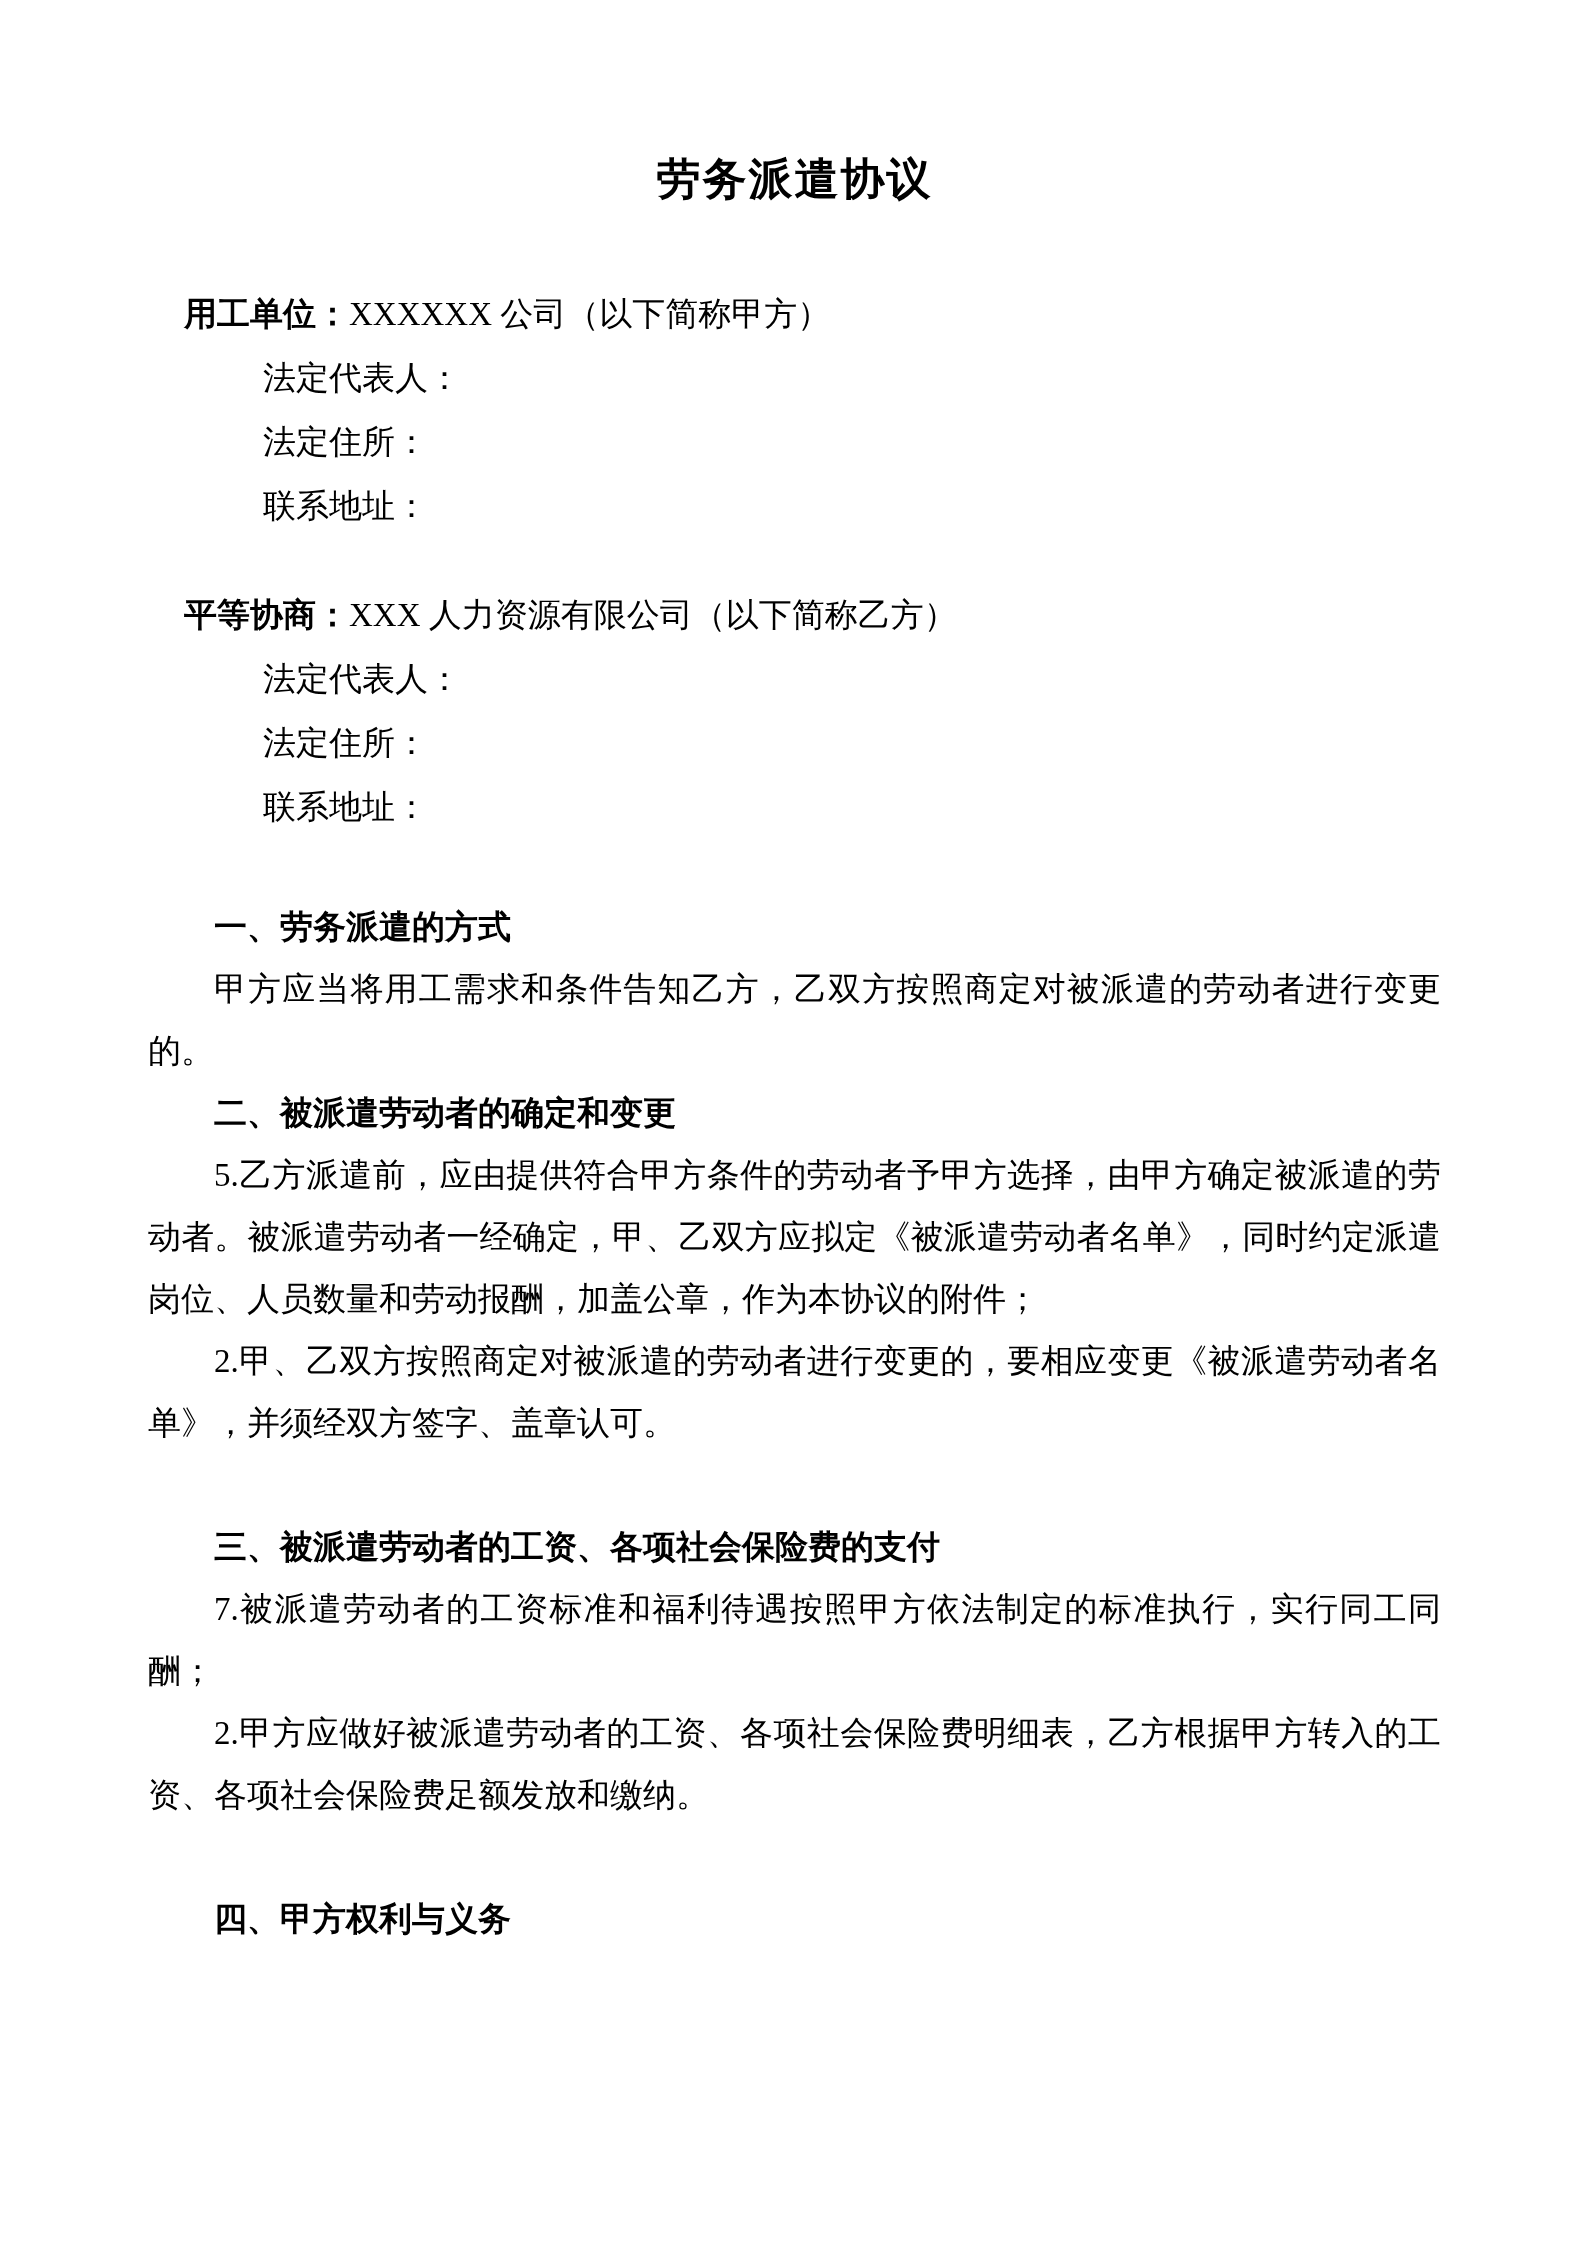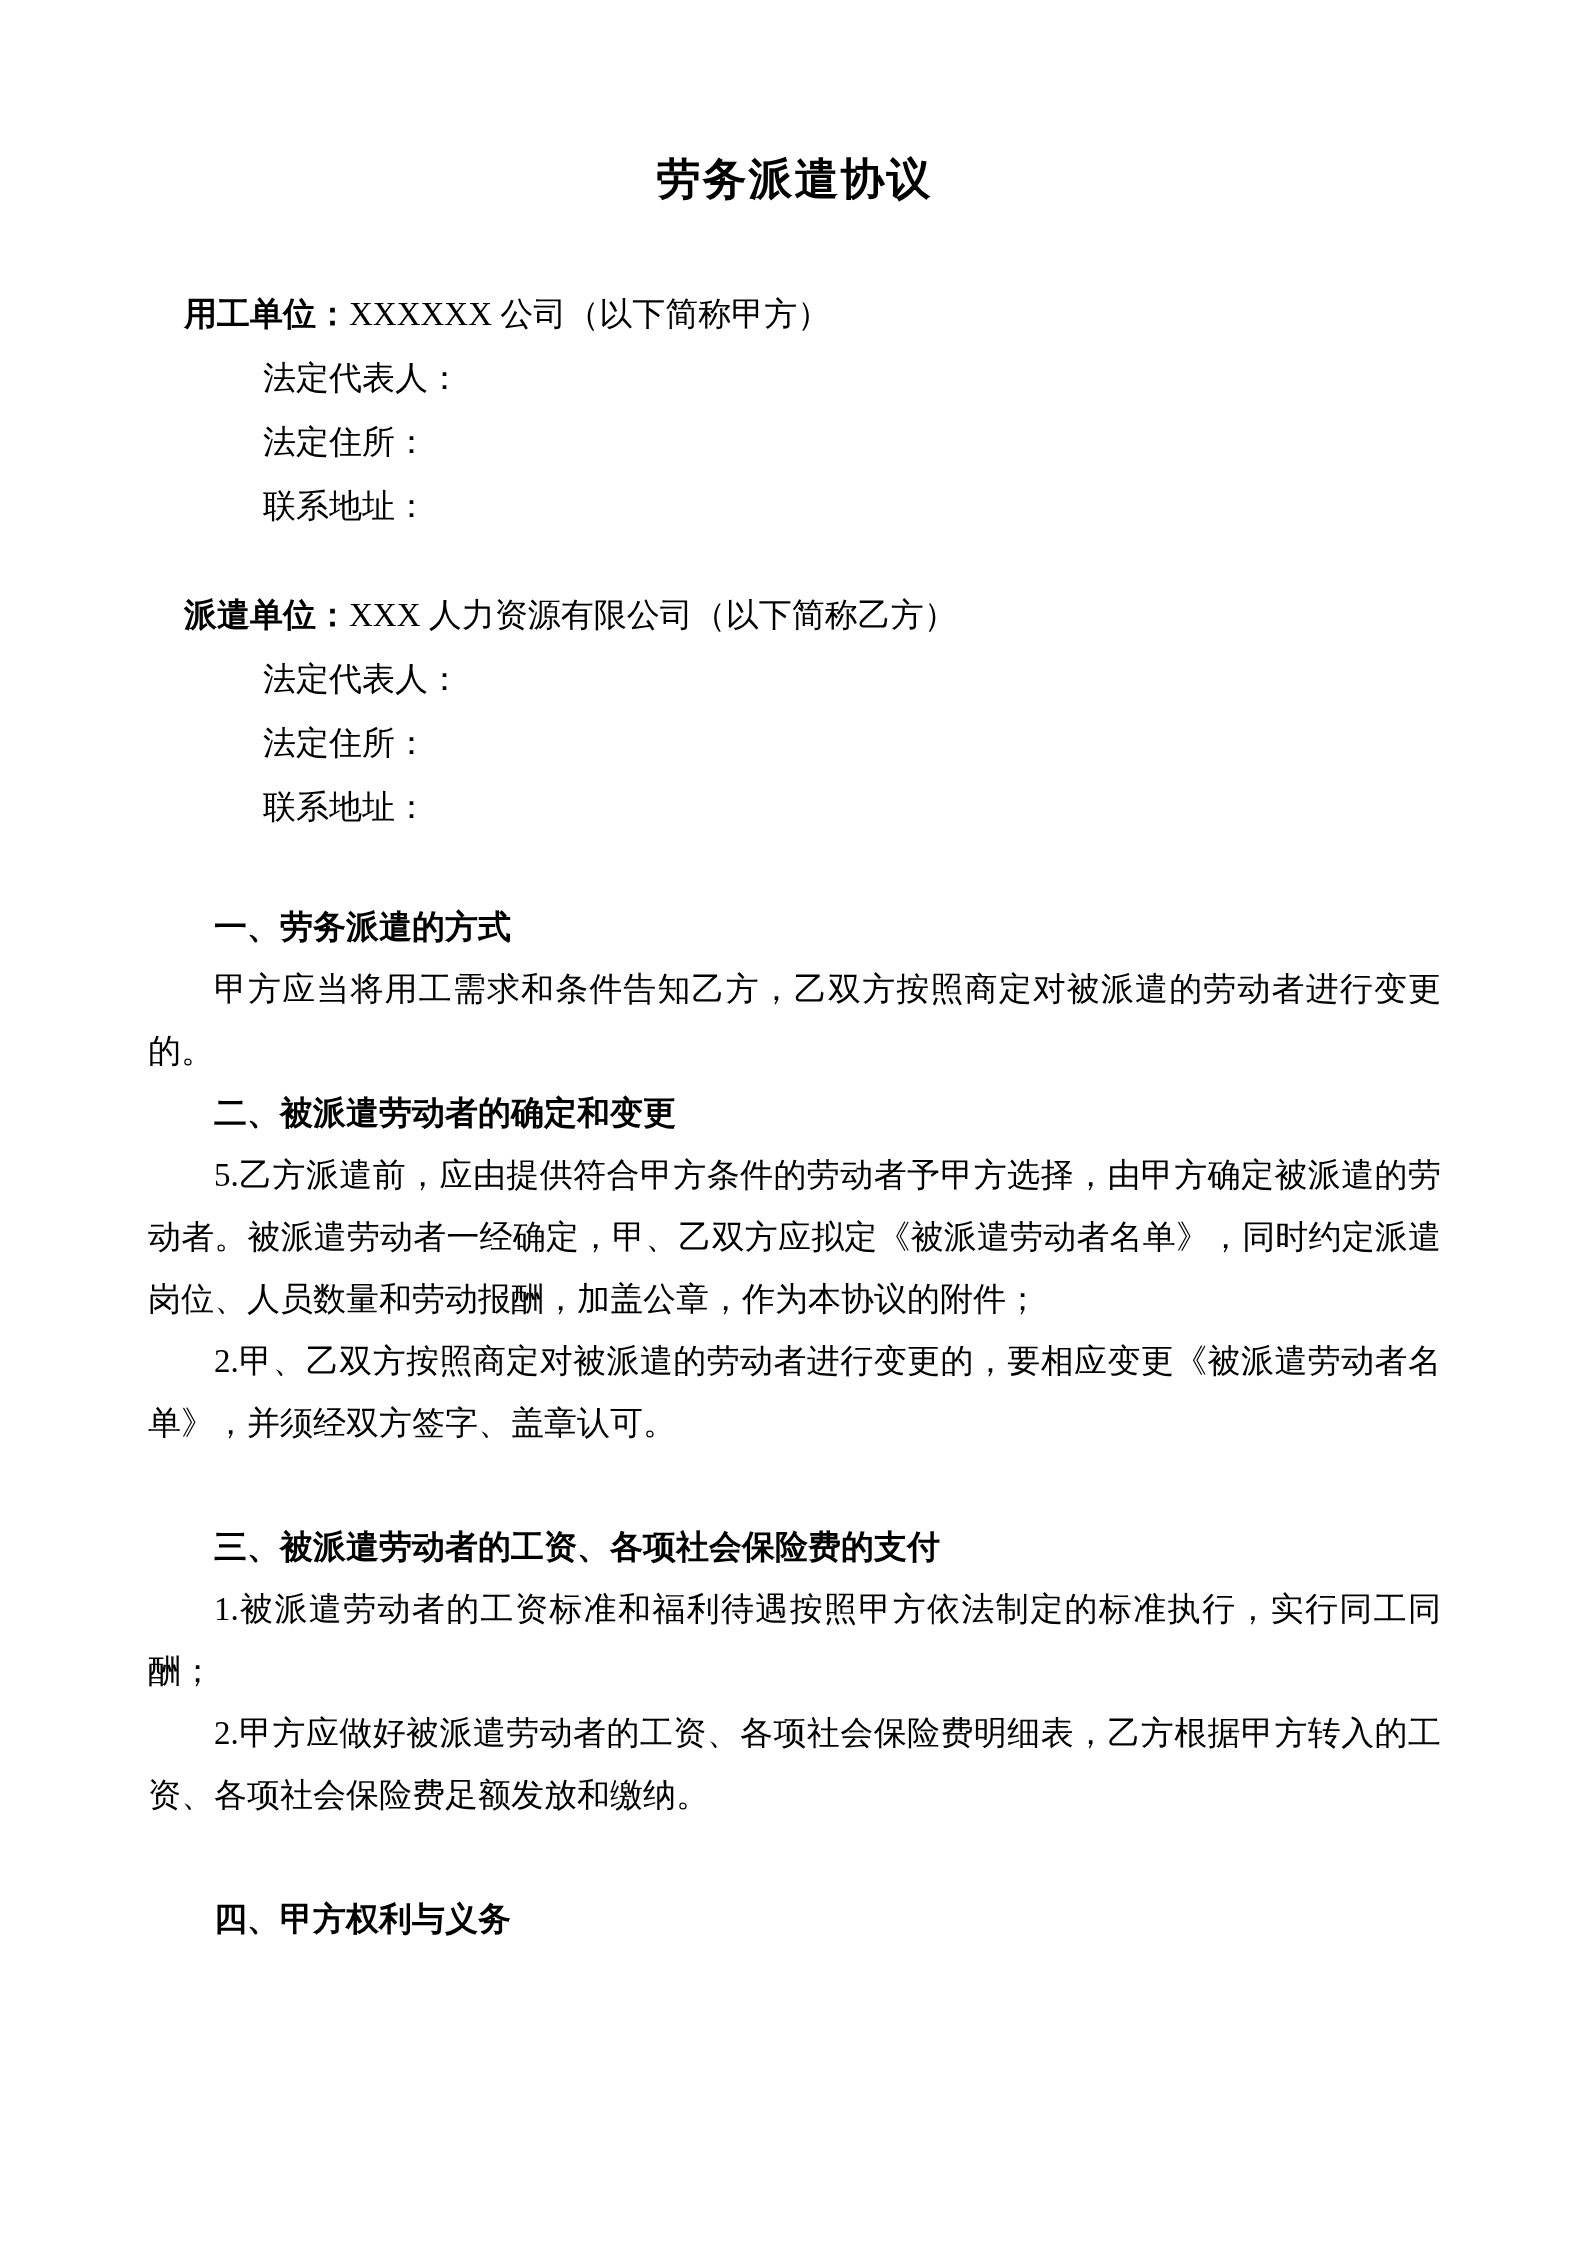--- a/index.html
+++ b/index.html
@@ -77,21 +77,21 @@
     <div class="party-head">
       <span class="party-label">用工单位：</span><span>XXXXXX 公司（以下简称甲方）</span>
     </div>
     <div class="party-field">法定代表人：</div>
     <div class="party-field">法定住所：</div>
     <div class="party-field">联系地址：</div>
   </div>
 
   <div class="party-block second">
     <div class="party-head">
-      <span class="party-label">派遣单位：</span><span>XXX 人力资源有限公司（以下简称乙方）</span>
+      <span class="party-label">平等协商：</span><span>XXX 人力资源有限公司（以下简称乙方）</span>
     </div>
     <div class="party-field">法定代表人：</div>
     <div class="party-field">法定住所：</div>
     <div class="party-field">联系地址：</div>
   </div>
 
   <div class="body-text">
 
 
     <div class="section">
@@ -100,21 +100,21 @@
     </div>
 
     <div class="section">
       <p class="section-heading">二、被派遣劳动者的确定和变更</p>
       <p>5.乙方派遣前，应由提供符合甲方条件的劳动者予甲方选择，由甲方确定被派遣的劳动者。被派遣劳动者一经确定，甲、乙双方应拟定《被派遣劳动者名单》，同时约定派遣岗位、人员数量和劳动报酬，加盖公章，作为本协议的附件；</p>
       <p>2.甲、乙双方按照商定对被派遣的劳动者进行变更的，要相应变更《被派遣劳动者名单》，并须经双方签字、盖章认可。</p>
     </div>
 
     <div class="section spaced">
       <p class="section-heading">三、被派遣劳动者的工资、各项社会保险费的支付</p>
-      <p>1.被派遣劳动者的工资标准和福利待遇按照甲方依法制定的标准执行，实行同工同酬；</p>
+      <p>7.被派遣劳动者的工资标准和福利待遇按照甲方依法制定的标准执行，实行同工同酬；</p>
       <p>2.甲方应做好被派遣劳动者的工资、各项社会保险费明细表，乙方根据甲方转入的工资、各项社会保险费足额发放和缴纳。</p>
     </div>
 
     <div class="section spaced">
       <p class="section-heading">四、甲方权利与义务</p>
     </div>
 
   </div>
 
 </div>

